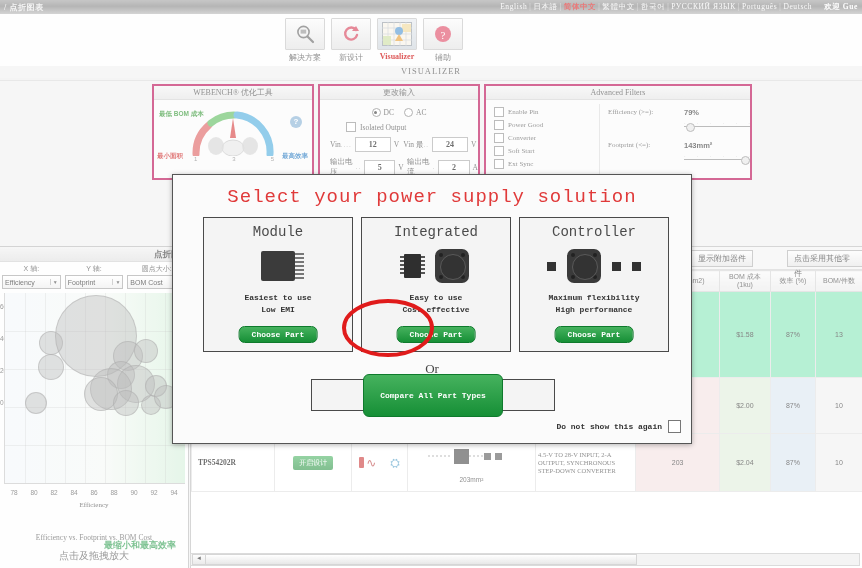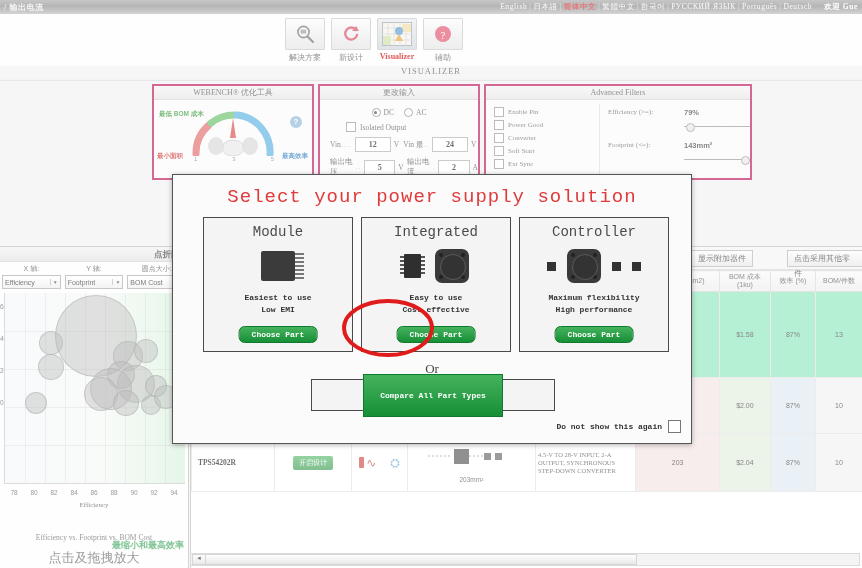--- a/index.html
+++ b/index.html
@@ -97,29 +97,29 @@
   .selrow{display:flex;gap:4px;padding:2px 2px 0 2px;font-size:7px;color:#666;}
   .selcol{flex:1;}
   .sellab{text-align:center;font-size:7px;color:#555;margin-bottom:1px;}
   .sel{border:1px solid #aaa;background:linear-gradient(to bottom,#fff,#eee);height:12px;
        display:flex;align-items:center;justify-content:space-between;padding:0 2px;font-size:7px;color:#333;}
   .sel .arw{border-left:1px solid #bbb;padding-left:2px;font-size:5px;color:#555;}
   #plot{position:absolute;left:4px;top:46px;width:180px;height:190px;
     background:linear-gradient(to right,#f4f8fb 0%,#f6f9f6 55%,#d8f1dd 100%);
     border-left:1px solid #c9c9c9;border-bottom:1px solid #c9c9c9;overflow:hidden;}
   .bub{position:absolute;border-radius:50%;background:rgba(150,150,150,.42);border:1px solid rgba(130,130,130,.5);}
-  #plotnote{position:absolute;right:4px;bottom:18px;width:80px;text-align:right;
+  #plotnote{position:absolute;right:4px;bottom:18px;width:80px;text-align:left;
     font-size:9px;color:#3aa35a;font-weight:bold;line-height:11px;}
   #xticks{position:absolute;left:4px;top:242px;width:180px;display:flex;justify-content:space-around;
     font-size:6.5px;color:#666;}
   #xlabel{position:absolute;left:4px;top:254px;width:180px;text-align:center;font-size:7px;color:#555;
     font-family:"Liberation Serif",serif;}
   #ycap{position:absolute;left:0;top:286px;width:188px;text-align:center;font-size:7.5px;color:#666;
     font-family:"Liberation Serif",serif;}
-  #zoomcap{position:absolute;left:0;top:302px;width:188px;text-align:center;font-size:13px;color:#666;}
+  #zoomcap{position:absolute;left:0;top:302px;width:188px;text-align:center;font-size:10px;color:#666;}
   #yticks{position:absolute;left:0px;top:56px;font-size:6.5px;color:#666;}
   #yticks div{height:32px;}
 
   
   #results{position:absolute;left:190px;top:246px;width:672px;height:322px;background:#fff;
     border:1px solid #c0c0c0;overflow:hidden;}
   #resbtns{height:22px;background:#f4f4f4;border-bottom:1px solid #d5d5d5;position:relative;}
   .resbtn{position:absolute;top:3px;height:15px;line-height:15px;border:1px solid #b5b5b5;
     background:linear-gradient(to bottom,#fcfcfc,#e8e8e8);font-size:8px;color:#444;padding:0 6px;}
   thead th{
@@ -179,33 +179,33 @@
   .ind{width:34px;height:34px;background:#3a3a3a;border-radius:7px;position:relative;}
   .ind::after{content:"";position:absolute;left:5px;top:5px;width:24px;height:24px;border-radius:50%;
     border:1px solid #5a5a5a;background:#333;}
   .ind .dot{position:absolute;width:4px;height:4px;background:#222;border-radius:50%;}
   .smallsq{width:9px;height:9px;background:#333;}
   #ortext{position:absolute;left:0;top:186px;width:518px;text-align:center;font-size:13px;
     color:#444;font-family:"Liberation Serif",serif;}
   #cmpbox{position:absolute;left:138px;top:204px;width:242px;height:30px;background:#f4f4f4;
     border:1px solid #4a4a4a;display:flex;align-items:center;justify-content:center;}
   #cmpbtn{background:linear-gradient(to bottom,#46b25e,#168f36);border:1px solid #0e7a2c;color:#fff;
-    font-size:8px;font-weight:bold;padding:16px 16px;border-radius:0;
+    font-size:8px;font-weight:bold;padding:16px 16px;border-radius:6px;
     font-family:"Liberation Mono",monospace;}
   #dnsrow{position:absolute;right:10px;top:245px;display:flex;align-items:center;gap:6px;
     font-size:8px;color:#333;font-family:"Liberation Mono",monospace;font-weight:bold;}
   #dnsbox{width:11px;height:11px;border:1px solid #777;background:#fff;}
   
   #annot{position:absolute;left:341px;top:298px;width:95px;height:60px;pointer-events:none;}
 </style>
 </head>
 <body>
 
 <div id="langbar">
-  <span id="proj">/ 输出电流</span>
+  <span id="proj">/ 点折图表</span>
   <span id="langlist"><span class="l">English</span><span class="sep">|</span><span class="l">日本語</span><span class="sep">|</span><span class="l active">简体中文</span><span class="sep">|</span><span class="l">繁體中文</span><span class="sep">|</span><span class="l">한국어</span><span class="sep">|</span><span class="l">РУССКИЙ ЯЗЫК</span><span class="sep">|</span><span class="l">Português</span><span class="sep">|</span><span class="l">Deutsch</span><span class="welcome">欢迎 Gue</span></span>
 </div>
 
 <div id="toolbar">
   <div id="tbwrap">
 
     <div class="tbitem">
       <div class="tbbox">
         <svg width="20" height="20" viewBox="0 0 20 20" aria-hidden="true">
           <circle cx="8.5" cy="8" r="5.6" stroke="#6f6f6f" stroke-width="1.6" fill="#f0f0f0"></circle>

